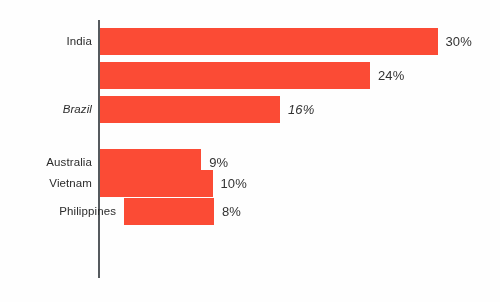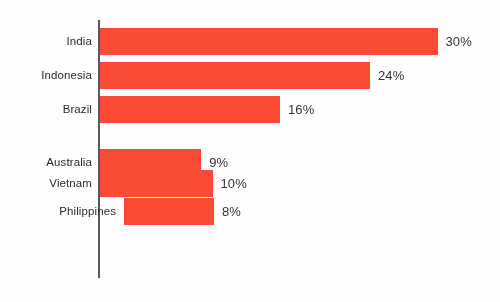--- a/index.html
+++ b/index.html
@@ -79,25 +79,24 @@
 
 <div id="chart-root">
   <div id="plot-area">
     <div id="axis-line"></div>
   <div class="bar-row" style="top: 28px; border-radius: 6px;">
         <div class="cat-label">India</div>
         <div class="bar" style="width: 337.5px; background: rgb(251, 75, 53);"></div>
         <div class="val-label" style="left: 445.5px;">30%</div>
       </div>
       <div class="bar-row" style="top: 62px;">
-        <div class="cat-label">Indonesia</div>
         <div class="bar" style="width: 270px; background: rgb(251, 75, 53);"></div>
         <div class="val-label" style="left: 378px;">24%</div>
       </div>
-      <div class="bar-row" style="top: 96px;">
+      <div class="bar-row" style="top: 96px; font-style: italic;">
         <div class="cat-label">Brazil</div>
         <div class="bar" style="width: 180px; background: rgb(251, 75, 53);"></div>
         <div class="val-label" style="left: 288px;">16%</div>
       </div>
       <div class="bar-row" style="top: 130px; margin-top: 40px;">
         <div class="cat-label">Vietnam</div>
         <div class="bar" style="width: 112.5px; background: rgb(251, 75, 53);"></div>
         <div class="val-label" style="left: 220.5px;">10%</div>
       </div>
       <div class="bar-row" style="top: 149px;">

